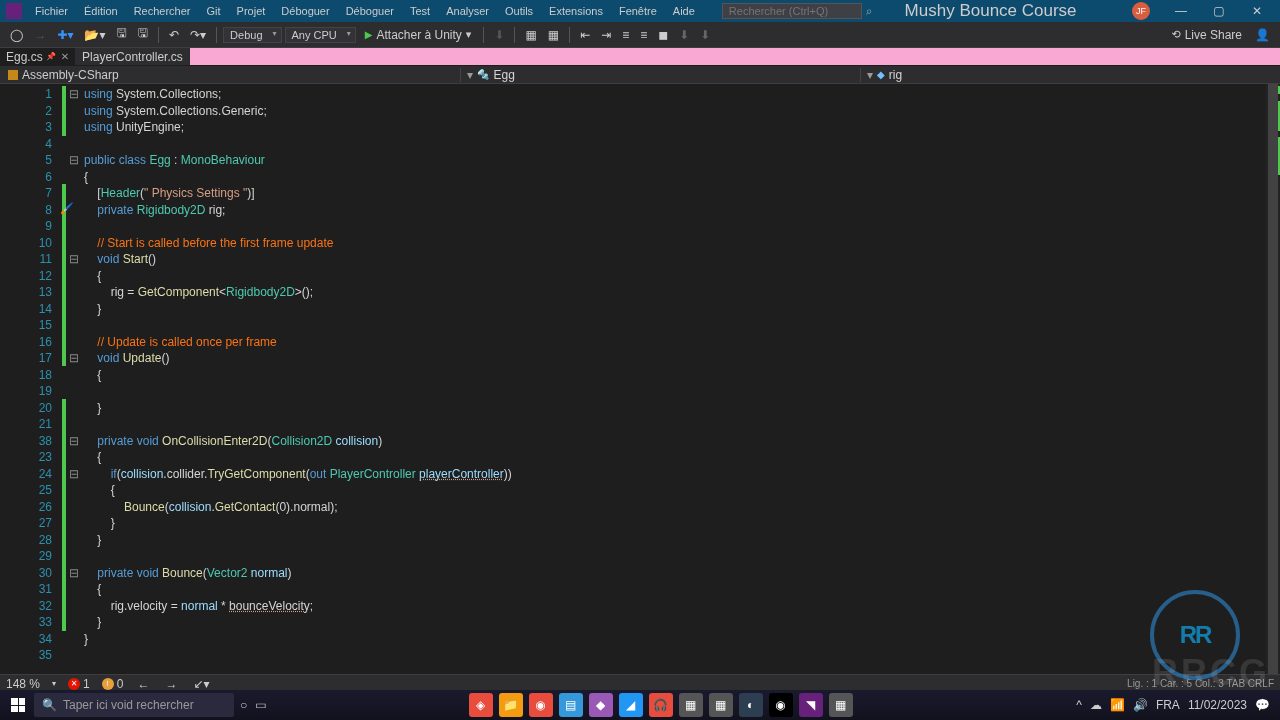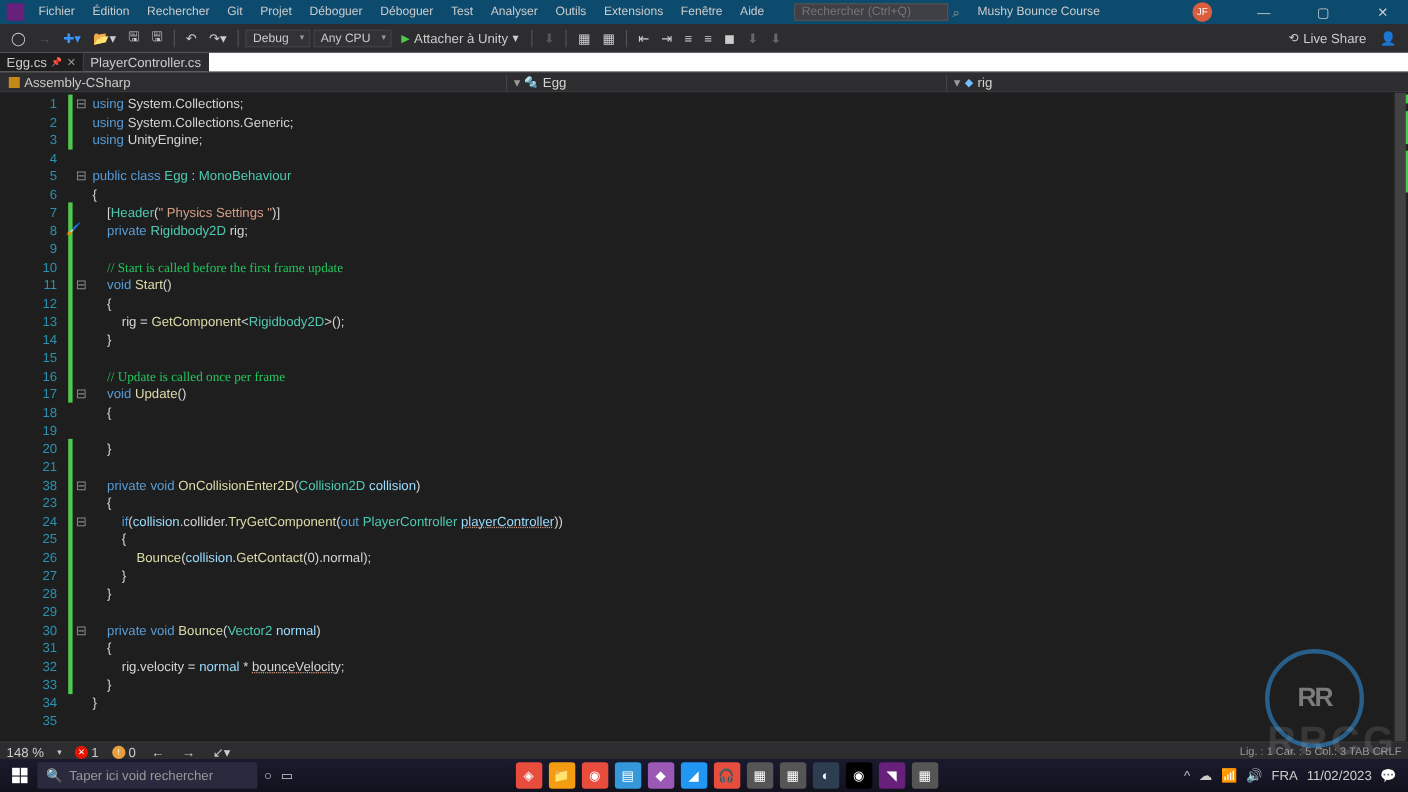--- a/index.html
+++ b/index.html
@@ -5,35 +5,35 @@
 * { margin: 0; padding: 0; box-sizing: border-box; font-family: 'Segoe UI', Tahoma, sans-serif; font-size: 12px; }
 body { background: #1e1e1e; color: #d4d4d4; width: 1280px; height: 720px; overflow: hidden; position: relative; }
 
 .titlebar { height: 22px; background: #0c4a6e; display: flex; align-items: center; padding: 0 6px; color: #cccccc; }
 .titlebar .vs-icon { width: 16px; height: 16px; background: #68217a; margin-right: 6px; display: inline-block; }
 .titlebar .menu { display: flex; gap: 2px; }
 .titlebar .menu-item { padding: 2px 7px; cursor: pointer; font-size: 11px; }
 .titlebar .spacer { flex: 1; }
 .titlebar .search { background: #3f3f46; border: 1px solid #555; padding: 1px 6px; width: 140px; font-size: 11px; color: #999; }
 .titlebar .search-icon { color: #999; margin-left: 4px; cursor: pointer; }
-.titlebar .title { margin-left: 16px; font-size: 11px; color: #cccccc; }
-.titlebar .win-btns { display: flex; margin-left: auto; gap: 20px; align-items: flex-end; }
+.titlebar .title { margin-left: 32px; font-size: 17px; color: #cccccc; }
+.titlebar .win-btns { display: flex; margin-left: auto; gap: 4px; align-items: flex-end; }
 .titlebar .avatar { width: 18px; height: 18px; border-radius: 50%; background: #d95e40; color: white; font-size: 9px; display: flex; align-items: center; justify-content: center; margin-right: 10px; }
 .titlebar .win-btn { width: 34px; height: 18px; display: flex; align-items: center; justify-content: center; color: #ccc; }
 
 .toolbar { height: 26px; background: #2d2d30; display: flex; align-items: center; padding: 0 6px; border-bottom: 1px solid #3e3e42; gap: 3px; }
 .toolbar .tb-btn { padding: 2px 4px; color: #ccc; cursor: pointer; font-size: 12px; }
 .toolbar .dropdown { background: #333337; border: 1px solid #434346; padding: 1px 18px 1px 6px; font-size: 11px; color: #ccc; position: relative; min-width: 56px; }
 .toolbar .dropdown::after { content: '▾'; position: absolute; right: 4px; font-size: 8px; color: #999; }
 .toolbar .attach { color: #ccc; font-size: 11px; padding: 2px 6px; display: flex; align-items: center; gap: 4px; }
 .toolbar .play { color: #4ec94e; font-size: 10px; }
 .toolbar .sep { width: 1px; height: 16px; background: #555; margin: 0 3px; }
 .toolbar .liveshare { margin-left: auto; margin-right: 6px; font-size: 11px; color: #ccc; display: flex; align-items: center; gap: 4px; }
 
-.tabbar { height: 18px; background: #ffffff; display: flex; align-items: center; font-size: 11px; border-bottom: 1px solid #1e1e1e; }
+.tabbar { height: 18px; background: #f9a8d4; display: flex; align-items: center; font-size: 11px; border-bottom: 1px solid #1e1e1e; }
 .tab { padding: 0 6px; background: #1e1e1e; color: #ccc; border-right: 1px solid #2d2d30; display: flex; align-items: center; gap: 4px; height: 100%; }
 .tab.inactive { background: #2d2d30; }
 .tab .pin { color: #999; font-size: 8px; }
 .tab .close { color: #999; font-size: 10px; cursor: pointer; }
 
 .crumbbar { height: 18px; background: #2d2d30; display: flex; align-items: center; font-size: 11px; border-bottom: 1px solid #3e3e42; }
 .crumb-left { padding: 0 8px; color: #ccc; display: flex; align-items: center; gap: 4px; }
 .crumb-box { width: 10px; height: 10px; background: #c5891a; display: inline-block; }
 .crumb-spacer { flex: 1; }
 .crumb-mid { width: 400px; border-left: 1px solid #434346; padding: 0 6px; display: flex; align-items: center; gap: 4px; }
@@ -48,21 +48,21 @@
 .margin .green-bar { position: absolute; width: 4px; left: 2px; background: #4ec94e; }
 .fold { width: 12px; color: #888; font-size: 9px; line-height: 16.5px; padding-top: 2px; }
 .fold .f { height: 16.5px; cursor: pointer; text-align: center; }
 .code { flex: 1; line-height: 16.5px; padding-top: 2px; white-space: pre; padding-left: 4px; }
 .code .line { height: 16.5px; }
 .kw { color: #569cd6; }
 .cls { color: #4ec9b0; }
 .mth { color: #dcdcaa; }
 .str { color: #d69d85; }
 .param { color: #9cdcfe; }
-.cmt { color: #22c55e; font-family: Liberation Serif, serif; }
+.cmt { color: #f97316; }
 .txt { color: #d4d4d4; }
 .under { text-decoration: underline dotted #d69d85; }
 .scrollbar-track { position: absolute; right: 0; top: 0; width: 14px; height: 100%; background: #232323; }
 .scroll-thumb { position: absolute; width: 10px; right: 2px; background: #424242; }
 .green-marker { position: absolute; width: 6px; right: 0; background: #4ec94e; }
 .quick-action { position: absolute; left: 60px; font-size: 11px; color: #ffd700; }
 
 .bottombar { height: 18px; background: #2d2d30; border-top: 1px solid #3e3e42; display: flex; align-items: center; font-size: 11px; color: #ccc; padding: 0 6px; gap: 12px; }
 .bottombar .err { display: flex; align-items: center; gap: 3px; }
 .bottombar .errcircle { width: 12px; height: 12px; border-radius: 50%; background: #e51400; color: white; font-size: 8px; display: flex; align-items: center; justify-content: center; }
@@ -78,21 +78,21 @@
 .taskbar .start { width: 28px; height: 26px; display: flex; align-items: center; justify-content: center; }
 .taskbar .win-logo { width: 14px; height: 14px; display: grid; grid-template-columns: 1fr 1fr; gap: 1px; }
 .taskbar .win-logo span { background: white; }
 .taskbar .search-box { background: #2a2a3e; width: 200px; height: 24px; display: flex; align-items: center; padding: 0 8px; border-radius: 2px; color: #999; font-size: 11px; gap: 6px; }
 .taskbar .tb-icons { display: flex; gap: 6px; margin-left: 200px; }
 .taskbar .tb-icon { width: 24px; height: 24px; border-radius: 3px; display: flex; align-items: center; justify-content: center; font-size: 12px; color: white; }
 .taskbar .tray { margin-left: auto; display: flex; align-items: center; gap: 8px; color: #ccc; font-size: 10px; padding-right: 6px; }
 .taskbar .time { text-align: left; line-height: 11px; }
 
 .watermark1 { position: absolute; right: 40px; bottom: 40px; width: 90px; height: 90px; border: 4px solid #2b7ab8; border-radius: 50%; opacity: 0.7; display: flex; align-items: center; justify-content: center; }
-.watermark1 .inner { color: #a3a3a3; font-size: 24px; font-weight: bold; letter-spacing: -2px; }
+.watermark1 .inner { color: #0ea5e9; font-size: 24px; font-weight: bold; letter-spacing: -2px; }
 .watermark2 { position: absolute; right: 10px; bottom: 26px; color: rgba(200,200,200,0.15); font-size: 36px; font-weight: bold; letter-spacing: 3px; }
 </style>
 </head>
 <body>
 
 <div class="titlebar">
   <span class="vs-icon"></span>
   <div class="menu" id="menu-container">
       <span class="menu-item">Fichier</span>
       <span class="menu-item">Édition</span>

